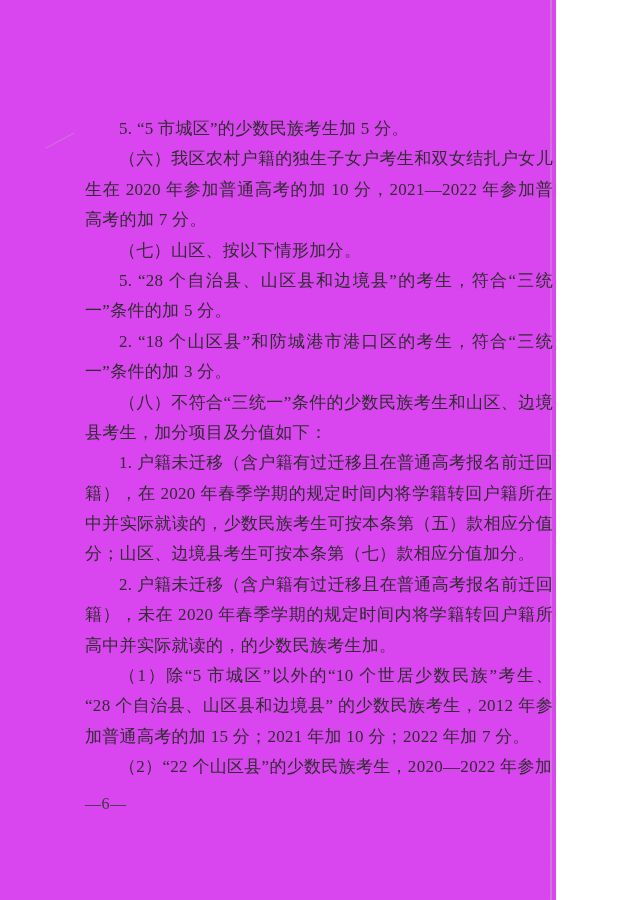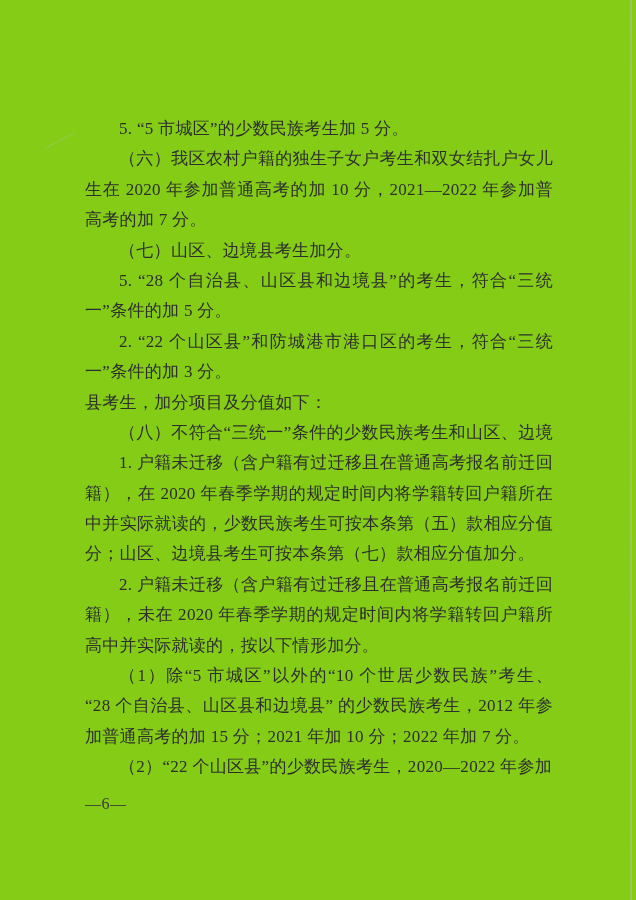--- a/index.html
+++ b/index.html
@@ -2,23 +2,23 @@
 <html><head>
 <meta charset="utf-8">
 <style>
   html, body {
     margin: 0;
     padding: 0;
     background: #ffffff;
   }
   .page {
     position: relative;
-    width: 636px;
+    width: 556px;
     height: 900px;
-    background: #84cc16;
+    background: #d946ef;
     overflow: hidden;
     font-family: "Liberation Serif", "DejaVu Serif", serif;
     color: #2e2e2e;
   }
   
   .scan-edge-right {
     position: absolute;
     right: 4px;
     top: 0;
     width: 2px;
@@ -76,33 +76,33 @@
 <body>
 
 <div class="page">
   <div class="scan-smudge"></div>
   <div class="scan-edge-right"></div>
   <div class="doc-body">
       <div class="doc-line indent">5. “5 市城区”的少数民族考生加 5 分。</div>
       <div class="doc-line indent justify">（六）我区农村户籍的独生子女户考生和双女结扎户女儿考</div>
       <div class="doc-line justify">生在 2020 年参加普通高考的加 10 分，2021—2022 年参加普通</div>
       <div class="doc-line">高考的加 7 分。</div>
-      <div class="doc-line indent">（七）山区、边境县考生加分。</div>
+      <div class="doc-line indent">（七）山区、按以下情形加分。</div>
       <div class="doc-line indent justify">5. “28 个自治县、山区县和边境县”的考生，符合“三统</div>
       <div class="doc-line">一”条件的加 5 分。</div>
-      <div class="doc-line indent justify">2. “22 个山区县”和防城港市港口区的考生，符合“三统</div>
+      <div class="doc-line indent justify">2. “18 个山区县”和防城港市港口区的考生，符合“三统</div>
       <div class="doc-line">一”条件的加 3 分。</div>
+      <div class="doc-line indent justify">（八）不符合“三统一”条件的少数民族考生和山区、边境</div>
       <div class="doc-line">县考生，加分项目及分值如下：</div>
-      <div class="doc-line indent justify">（八）不符合“三统一”条件的少数民族考生和山区、边境</div>
       <div class="doc-line indent justify">1. 户籍未迁移（含户籍有过迁移且在普通高考报名前迁回原</div>
       <div class="doc-line justify">籍），在 2020 年春季学期的规定时间内将学籍转回户籍所在地高</div>
       <div class="doc-line justify">中并实际就读的，少数民族考生可按本条第（五）款相应分值加</div>
       <div class="doc-line">分；山区、边境县考生可按本条第（七）款相应分值加分。</div>
       <div class="doc-line indent justify">2. 户籍未迁移（含户籍有过迁移且在普通高考报名前迁回原</div>
       <div class="doc-line justify">籍），未在 2020 年春季学期的规定时间内将学籍转回户籍所在地</div>
-      <div class="doc-line">高中并实际就读的，按以下情形加分。</div>
+      <div class="doc-line">高中并实际就读的，的少数民族考生加。</div>
       <div class="doc-line indent justify">（1）除“5 市城区”以外的“10 个世居少数民族”考生、</div>
       <div class="doc-line justify">“28 个自治县、山区县和边境县” 的少数民族考生，2012 年参</div>
       <div class="doc-line">加普通高考的加 15 分；2021 年加 10 分；2022 年加 7 分。</div>
       <div class="doc-line indent">（2）“22 个山区县”的少数民族考生，2020—2022 年参加</div>
     </div>
   <div class="page-number">—6—</div>
 </div>
 
 </body></html>

